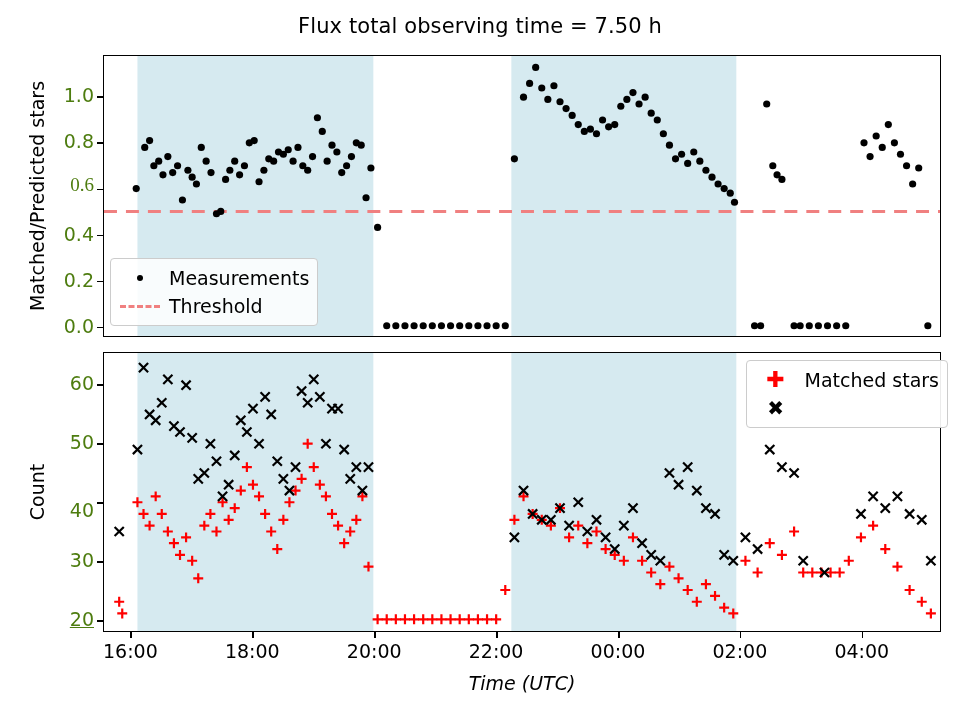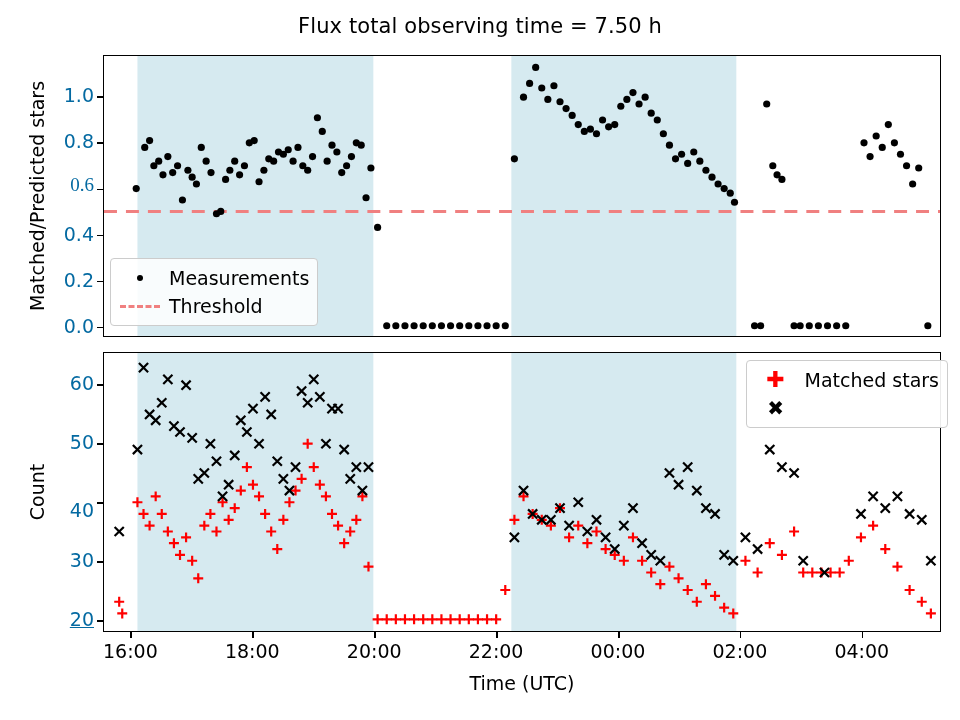--- a/index.html
+++ b/index.html
@@ -58,21 +58,21 @@
     height: 100%;
     display: block;
   }
   
   .ytick {
     position: absolute;
     right: 0;
     text-align: right;
     font-size: 19px;
     line-height: 19px;
-    color: #0369a1;
+    color: #4d7c0f;
     white-space: nowrap;
   }
   .ytick-col {
     position: absolute;
     width: 86px;
     left: 8px;
   }
   #ytick-col-top { top: 55px; height: 282px; }
   #ytick-col-bottom { top: 352px; height: 280px; }
   .tickmark {
@@ -92,20 +92,21 @@
     white-space: nowrap;
   }
   .axis-label-x {
     position: absolute;
     left: 103px;
     top: 672px;
     width: 838px;
     text-align: center;
     font-size: 19px;
     color: #000;
+    font-style: italic;
   }
   .axis-label-y {
     position: absolute;
     font-size: 19px;
     color: #000;
     white-space: nowrap;
     transform-origin: 0 0;
   }
   #ylabel-top {
     left: 26px;

